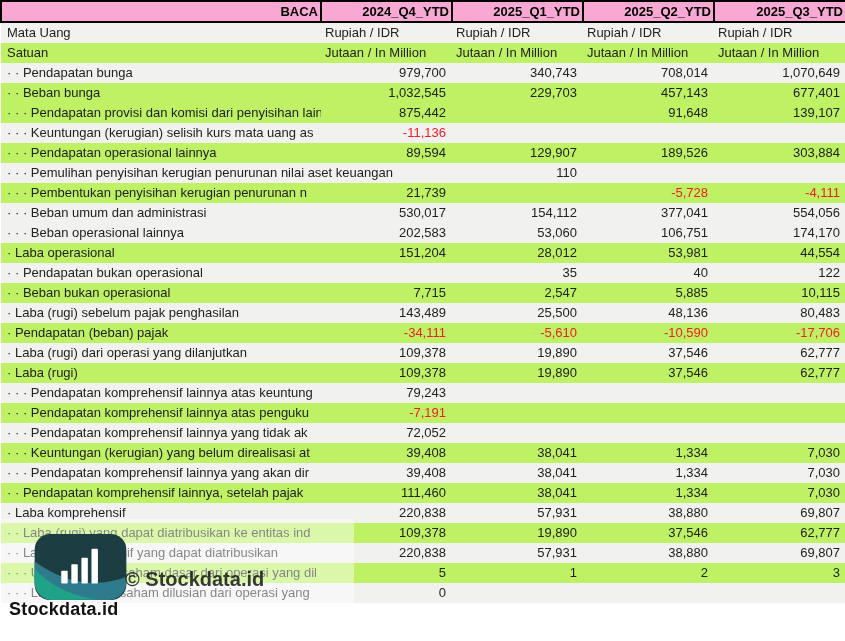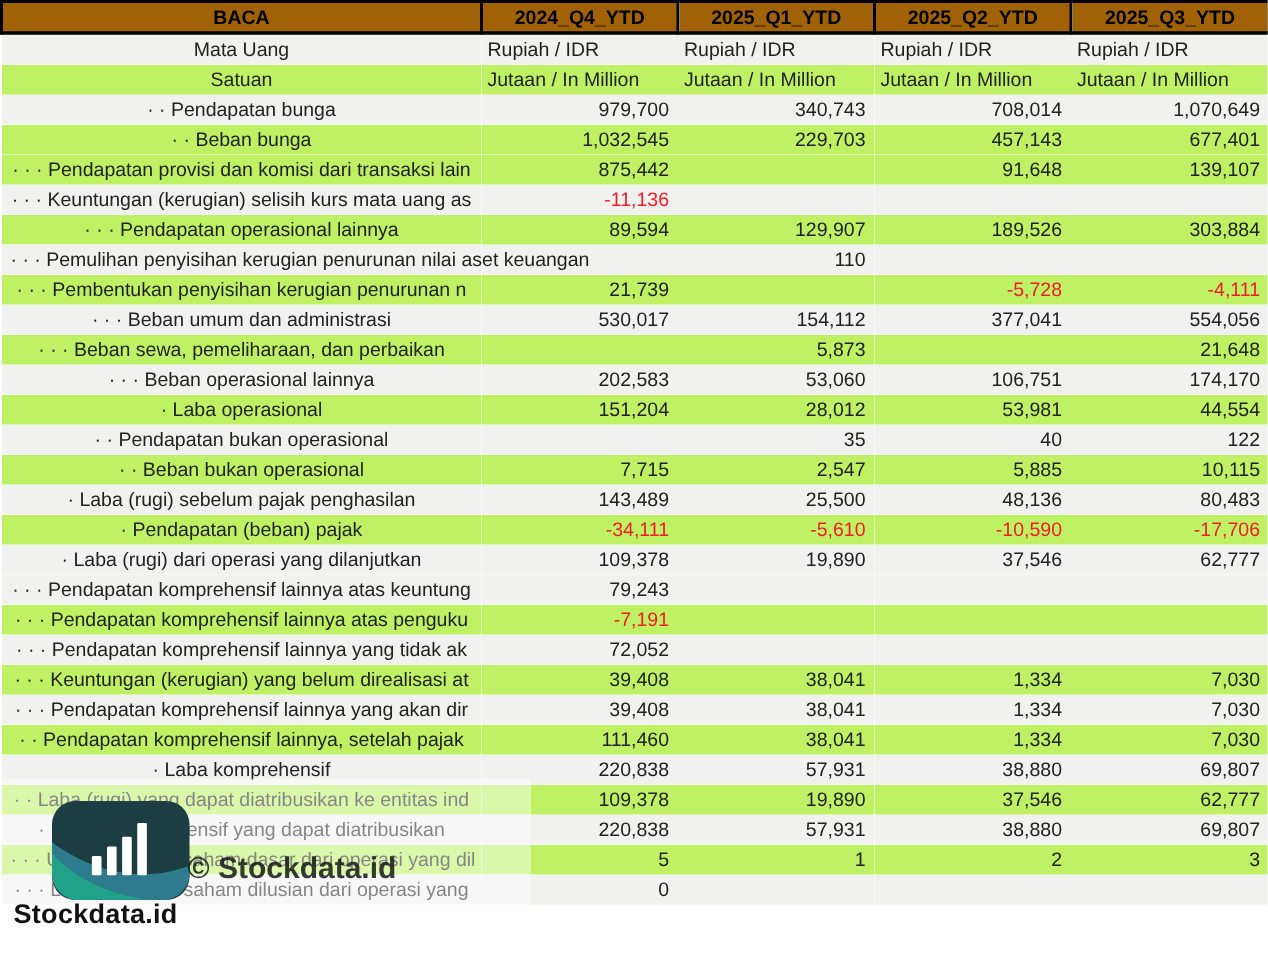--- a/index.html
+++ b/index.html
@@ -14,43 +14,43 @@
     border-collapse: collapse;
     table-layout: fixed;
     width: 845px;
   }
   col.c-label { width: 320px; }
   col.c-q     { width: 131px; }
   col.c-qlast { width: 132px; }
 
   thead th {
     height: 21px;
-    background: #a16207;
+    background: #f9a8d4;
     border: 2px solid #000000;
     font-size: 13px;
     font-weight: 700;
     color: #000000;
-    text-align: center;
+    text-align: right;
     padding: 0 2px;
     line-height: 17px;
     white-space: nowrap;
     overflow: hidden;
   }
   tbody td {
     height: 20px;
     line-height: 20px;
     font-size: 13px;
     color: #222222;
     padding: 0 6px;
     white-space: nowrap;
     overflow: hidden;
   }
   tr.odd  { background: #f1f1f0; }
   tr.even { background: #bef264; }
-  td.label { text-align: center; }
+  td.label { text-align: left; }
   td.num   { text-align: right; font-variant-numeric: tabular-nums; }
   tr.meta td.num { text-align: left; padding-left: 4px; margin-top: 13px; }
   td.neg { color: #f21c26; }
   td.spill { overflow: visible; }
 
   
   .watermark {
     position: absolute;
     left: 0; top: 519px;
     width: 354px; height: 122px;
@@ -121,21 +121,21 @@
     <td class="num">1,070,649</td>
   </tr>
       <tr class="even">
     <td class="label">· · Beban bunga</td>
     <td class="num">1,032,545</td>
     <td class="num">229,703</td>
     <td class="num">457,143</td>
     <td class="num">677,401</td>
   </tr>
       <tr class="even">
-    <td class="label">· · · Pendapatan provisi dan komisi dari transaksi lain</td>
+    <td class="label">· · · Pendapatan provisi dan komisi dari penyisihan lain</td>
     <td class="num">875,442</td>
     <td class="num"></td>
     <td class="num">91,648</td>
     <td class="num">139,107</td>
   </tr>
       <tr class="odd">
     <td class="label">· · · Keuntungan (kerugian) selisih kurs mata uang as</td>
     <td class="num neg">-11,136</td>
     <td class="num"></td>
     <td class="num"></td>
@@ -162,27 +162,20 @@
     <td class="num neg">-5,728</td>
     <td class="num neg">-4,111</td>
   </tr>
       <tr class="odd">
     <td class="label">· · · Beban umum dan administrasi</td>
     <td class="num">530,017</td>
     <td class="num">154,112</td>
     <td class="num">377,041</td>
     <td class="num">554,056</td>
   </tr>
-      <tr class="even">
-    <td class="label">· · · Beban sewa, pemeliharaan, dan perbaikan</td>
-    <td class="num"></td>
-    <td class="num">5,873</td>
-    <td class="num"></td>
-    <td class="num">21,648</td>
-  </tr>
       <tr class="odd">
     <td class="label">· · · Beban operasional lainnya</td>
     <td class="num">202,583</td>
     <td class="num">53,060</td>
     <td class="num">106,751</td>
     <td class="num">174,170</td>
   </tr>
       <tr class="even">
     <td class="label">· Laba operasional</td>
     <td class="num">151,204</td>
@@ -213,20 +206,27 @@
   </tr>
       <tr class="even">
     <td class="label">· Pendapatan (beban) pajak</td>
     <td class="num neg">-34,111</td>
     <td class="num neg">-5,610</td>
     <td class="num neg">-10,590</td>
     <td class="num neg">-17,706</td>
   </tr>
       <tr class="odd">
     <td class="label">· Laba (rugi) dari operasi yang dilanjutkan</td>
+    <td class="num">109,378</td>
+    <td class="num">19,890</td>
+    <td class="num">37,546</td>
+    <td class="num">62,777</td>
+  </tr>
+      <tr class="even">
+    <td class="label">· Laba (rugi)</td>
     <td class="num">109,378</td>
     <td class="num">19,890</td>
     <td class="num">37,546</td>
     <td class="num">62,777</td>
   </tr>
       <tr class="odd">
     <td class="label">· · · Pendapatan komprehensif lainnya atas keuntung</td>
     <td class="num">79,243</td>
     <td class="num"></td>
     <td class="num"></td>

